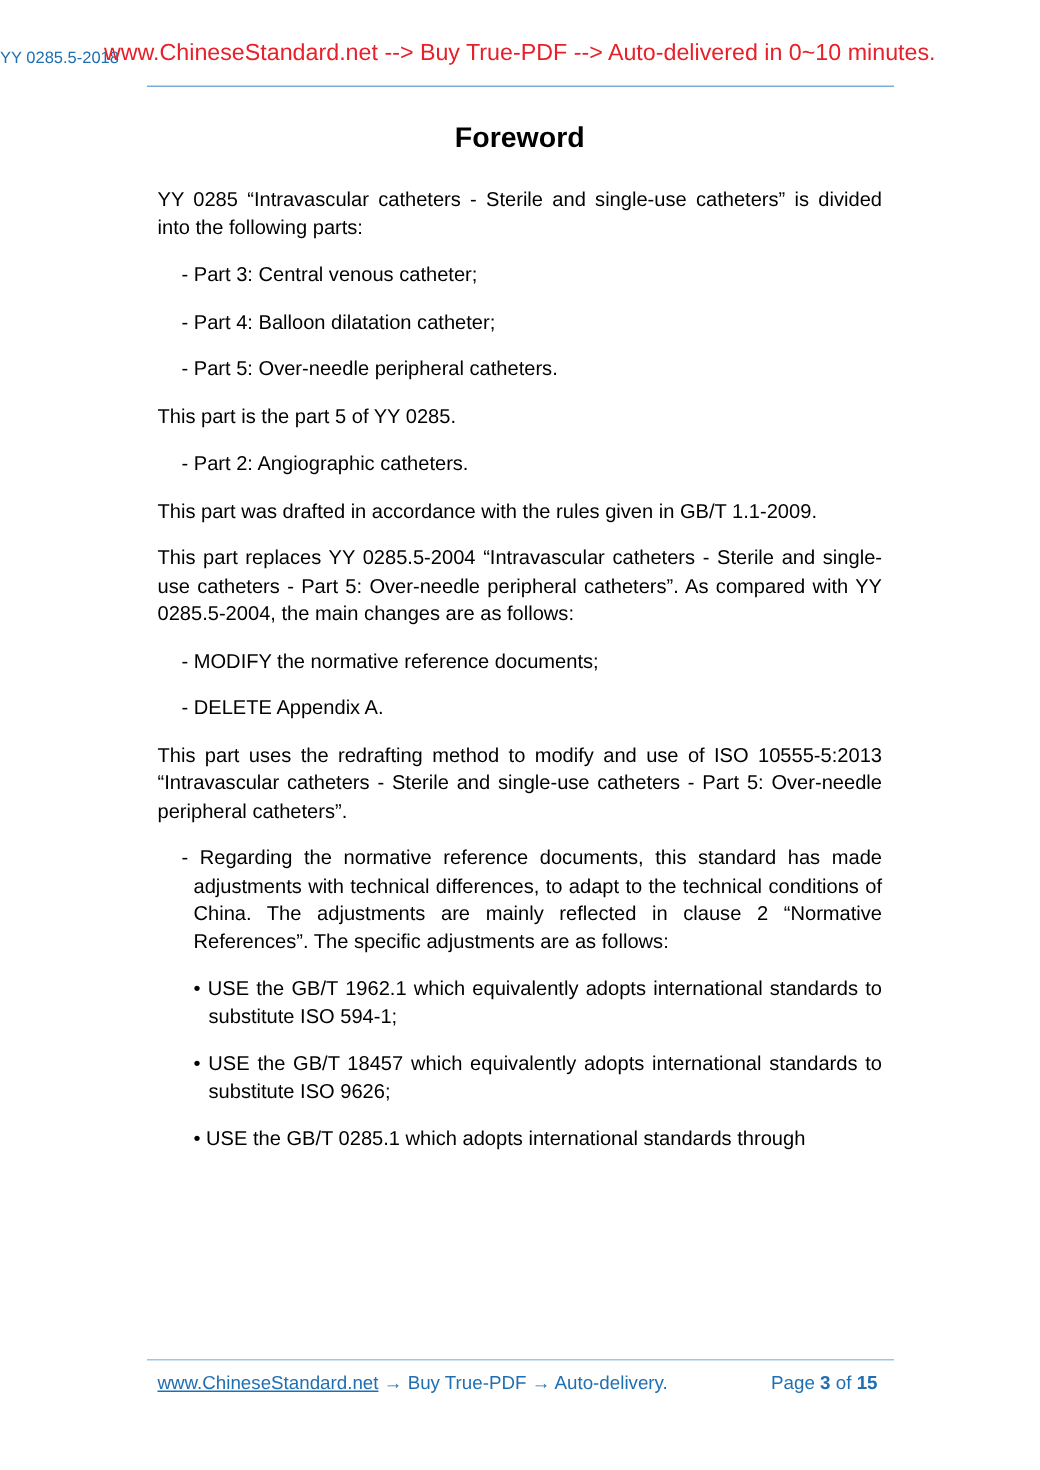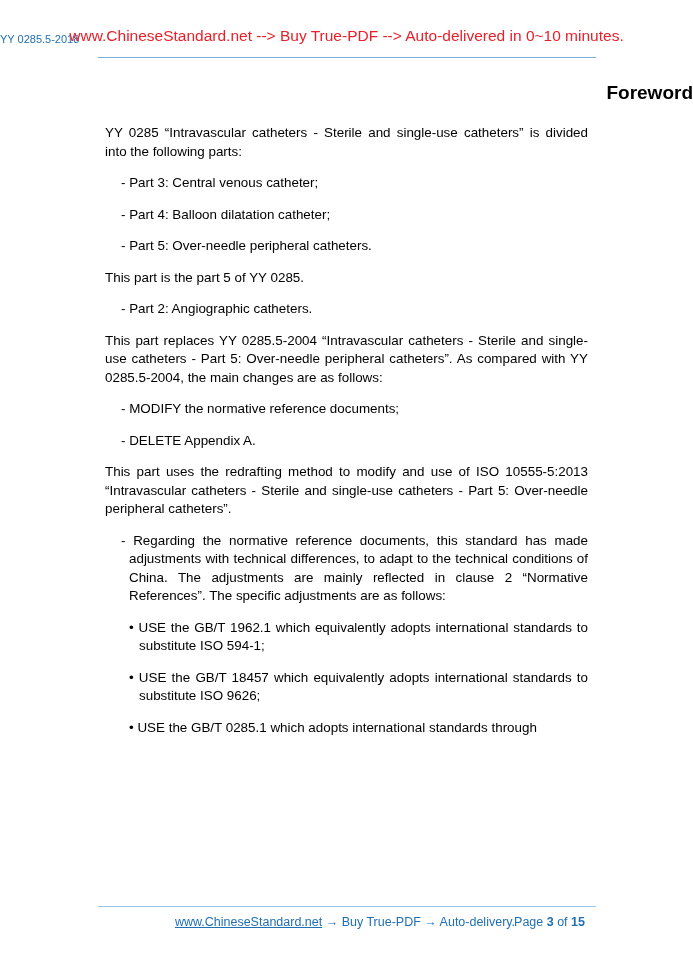--- a/index.html
+++ b/index.html
@@ -5,48 +5,49 @@
   html, body { margin: 0; padding: 0; background: #ffffff; }
   body { width: 693px; height: 980px; position: relative; overflow: hidden;
          font-family: "Liberation Sans", sans-serif; color: #000; }
   .banner { position: absolute; top: 27px; left: 0; width: 693px; text-align: center;
             font-size: 15.5px; color: #e8202a; white-space: nowrap; z-index: 2; }
   .docid { position: absolute; top: 33px; left: 0; width: 693px; text-align: left;
            font-size: 11px; color: #1f6fb2; z-index: 1; }
   .hline { position: absolute; left: 98px; width: 498px; height: 1px; background: #7aaed9; }
   .hline.top { top: 57px; }
   .hline.bottom { top: 906px; background: #9cc6e6; }
-  .title { position: absolute; top: 82px; left: 0; width: 693px; text-align: right;
+  .title { position: absolute; top: 82px; left: 0; width: 693px; text-align: center;
            font-weight: bold; font-size: 19px; }
   .body { position: absolute; top: 124px; left: 105px; width: 483px; font-size: 13.4px; line-height: 18.5px; }
   .p { margin: 0 0 13px 0; text-align: justify; }
   .li { margin: 0 0 13px 0; padding-left: 16px; }
   .li.hang { padding-left: 24px; text-indent: -8px; text-align: justify; }
   .bullet { margin: 0 0 13px 0; padding-left: 34px; text-indent: -10px; text-align: justify; }
-  .footer { position: absolute; top: 915px; left: 105px; width: 480px; font-size: 12.5px; color: #1f6fb2; text-align: center; }
+  .footer { position: absolute; top: 915px; left: 105px; width: 480px; font-size: 12.5px; color: #1f6fb2; }
   .footer .link { text-decoration: underline; color: #1f6fb2; cursor: pointer; }
   .footer .page { position: absolute; right: 0; top: 0; }
   .footer b { font-weight: bold; }
 </style>
 </head>
 <body>
 
 <div class="banner">www.ChineseStandard.net --&gt; Buy True-PDF --&gt; Auto-delivered in 0~10 minutes.</div>
 <div class="docid">YY 0285.5-2018</div>
 <div class="hline top"></div>
 
 <div class="title">Foreword</div>
 
 <div class="body">
   <p class="p">YY 0285 “Intravascular catheters - Sterile and single-use catheters” is divided into the following parts:</p>
   <p class="li">- Part 3: Central venous catheter;</p>
   <p class="li">- Part 4: Balloon dilatation catheter;</p>
   <p class="li">- Part 5: Over-needle peripheral catheters.</p>
   <p class="p">This part is the part 5 of YY 0285.</p>
   <p class="li">- Part 2: Angiographic catheters.</p>
+  <p class="p">This part was drafted in accordance with the rules given in GB/T 1.1-2009.</p>
   <p class="p">This part replaces YY 0285.5-2004 “Intravascular catheters - Sterile and single-use catheters - Part 5: Over-needle peripheral catheters”. As compared with YY 0285.5-2004, the main changes are as follows:</p>
   <p class="li">- MODIFY the normative reference documents;</p>
   <p class="li">- DELETE Appendix A.</p>
   <p class="p">This part uses the redrafting method to modify and use of ISO 10555-5:2013 “Intravascular catheters - Sterile and single-use catheters - Part 5: Over-needle peripheral catheters”.</p>
   <p class="li hang">- Regarding the normative reference documents, this standard has made adjustments with technical differences, to adapt to the technical conditions of China. The adjustments are mainly reflected in clause 2 “Normative References”. The specific adjustments are as follows:</p>
   <p class="bullet">• USE the GB/T 1962.1 which equivalently adopts international standards to substitute ISO 594-1;</p>
   <p class="bullet">• USE the GB/T 18457 which equivalently adopts international standards to substitute ISO 9626;</p>
   <p class="bullet">• USE the GB/T 0285.1 which adopts international standards through</p>
 </div>
 

